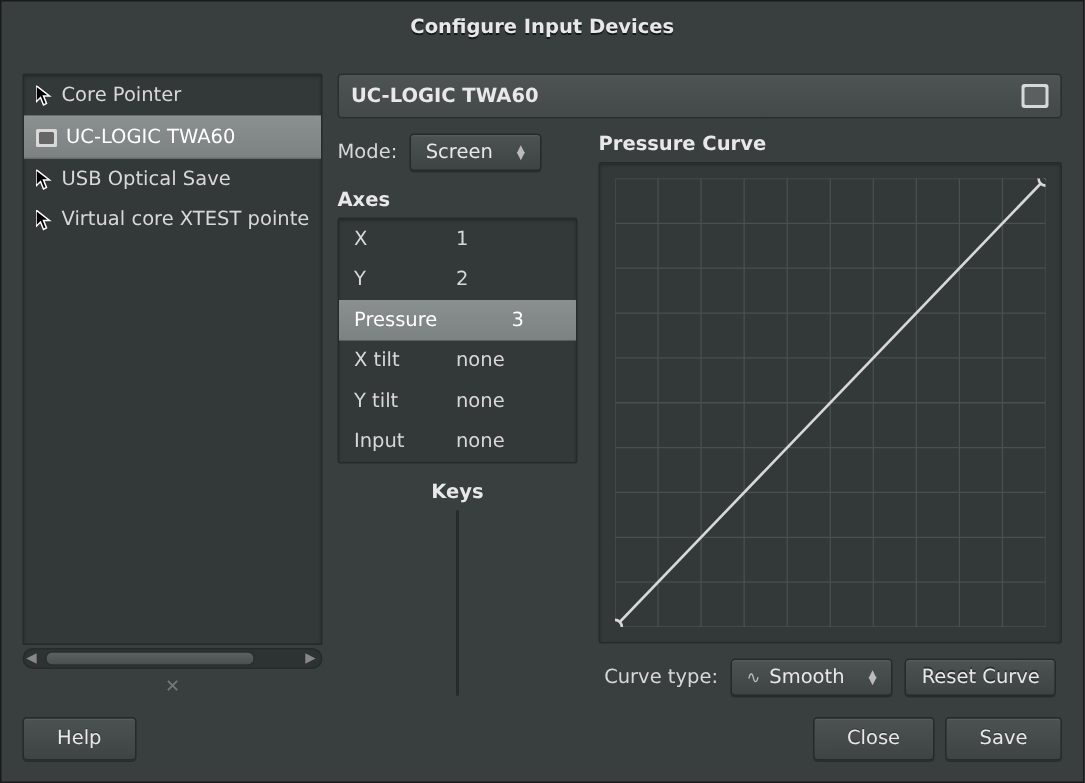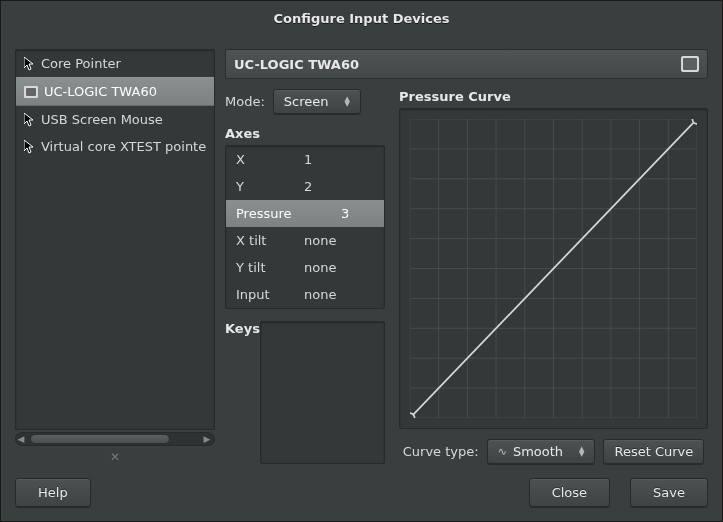--- a/index.html
+++ b/index.html
@@ -208,22 +208,23 @@
     background: linear-gradient(#8a8f8f,#7c8181);
     color:#fff;
     gap:45px;
   }
   .axes-row .c1 { width:60px; }
   .axes-row .c2 { flex:1; }
   .keys-box {
     margin-top:12px;
     flex:1;
     display:flex;
-    flex-direction:row;
+    flex-direction:column;
     min-height:0;
+    align-items:center;
   }
   .keys-inner {
     flex:1;
     background:#333838;
     border:1px solid #262a2a;
     border-radius:2px;
     box-shadow: inset 0 1px 2px rgba(0,0,0,0.3);
     min-height:60px;
   }
   .right-col2 {
@@ -247,21 +248,21 @@
     display:flex;
     align-items:center;
     justify-content:center;
     gap:8px;
   }
   .footer {
     display:flex;
     justify-content:space-between;
     padding:14px;
   }
-  .footer .right-btns { display:flex; gap:20px; }
+  .footer .right-btns { display:flex; gap:7px; }
   .btn { padding:6px 22px; text-shadow:0 -1px 0 rgba(0,0,0,0.4); }
   .curve-icon { font-size:11px; color:#bbb; }
 </style>
 </head>
 <body>
 
 <div class="window">
   <div class="titlebar">
     <span>Configure Input Devices</span>
   </div>
@@ -281,21 +282,21 @@
         <div class="device-item selected">
           <span class="tablet-icon"></span>
           <span>UC-LOGIC TWA60</span>
         </div>
         <div class="device-item">
           <span class="pointer-icon">
             <svg viewBox="0 0 11 14" width="11" height="14">
                 <path d="M0 0 L0 11 L3 8 L5 13 L7 12 L5 7 L9 7 Z" fill="#000" stroke="#fff" stroke-width="1"></path>
               </svg>
           </span>
-          <span>USB Screen Mouse</span>
+          <span>USB Optical Save</span>
         </div>
         <div class="device-item">
           <span class="pointer-icon">
             <svg viewBox="0 0 11 14" width="11" height="14">
                 <path d="M0 0 L0 11 L3 8 L5 13 L7 12 L5 7 L9 7 Z" fill="#000" stroke="#fff" stroke-width="1"></path>
               </svg>
           </span>
           <span>Virtual core XTEST pointe</span>
         </div>
       </div>

